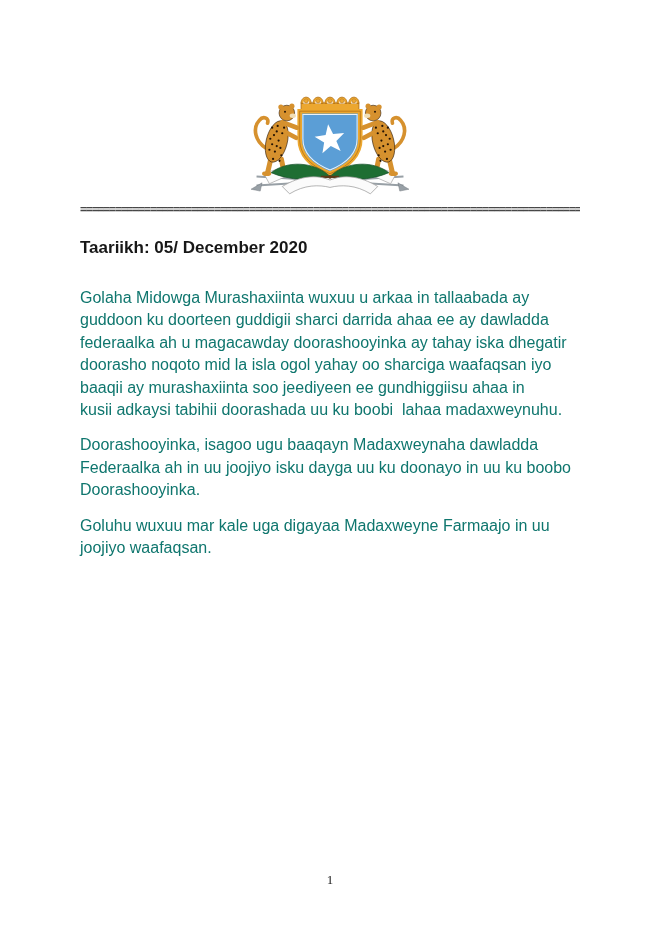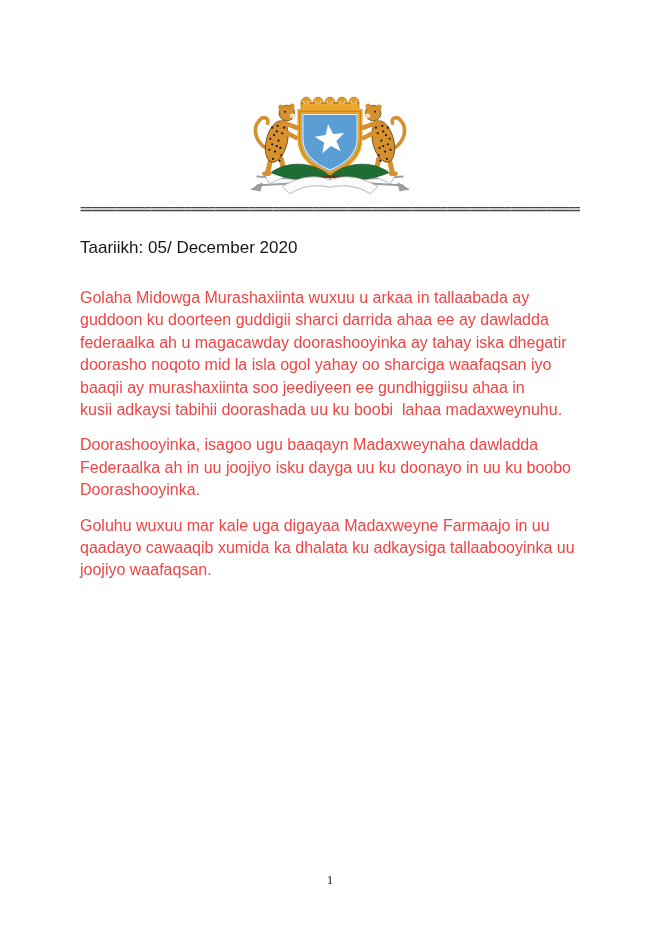--- a/index.html
+++ b/index.html
@@ -26,28 +26,28 @@
     font-weight: 700;
     letter-spacing: -1.1px;
     color: #474747;
     white-space: nowrap;
     overflow: hidden;
   }
   .date {
     position: absolute;
     top: 238px; left: 80px;
     font-size: 17px;
-    font-weight: 400;
+    font-weight: 700;
     color: #171717;
   }
   .body-text {
     position: absolute;
     top: 287px; left: 80px;
     width: 510px;
-    color: #ef4444;
+    color: #0f766e;
   }
   .para { margin: 0 0 13px 0; }
   .line {
     font-size: 16px;
     line-height: 22.4px;
     white-space: pre;
   }
   .page-number {
     position: absolute;
     top: 872px; left: 0;
@@ -174,20 +174,19 @@
         <div class="line">baaqii ay murashaxiinta soo jeediyeen ee gundhiggiisu ahaa in</div>
         <div class="line">kusii adkaysi tabihii doorashada uu ku boobi  lahaa madaxweynuhu.</div>
       </div>
       <div class="para">
         <div class="line">Doorashooyinka, isagoo ugu baaqayn Madaxweynaha dawladda</div>
         <div class="line">Federaalka ah in uu joojiyo isku dayga uu ku doonayo in uu ku boobo</div>
         <div class="line">Doorashooyinka.</div>
       </div>
       <div class="para">
         <div class="line">Goluhu wuxuu mar kale uga digayaa Madaxweyne Farmaajo in uu</div>
-        <div class="line">qaadayo cawaaqib xumida ka dhalata ku adkaysiga tallaabooyinka uu</div>
         <div class="line">joojiyo waafaqsan.</div>
       </div>
     </div>
 
   <div class="page-number">1</div>
 
 </div>
 
 </body></html>

